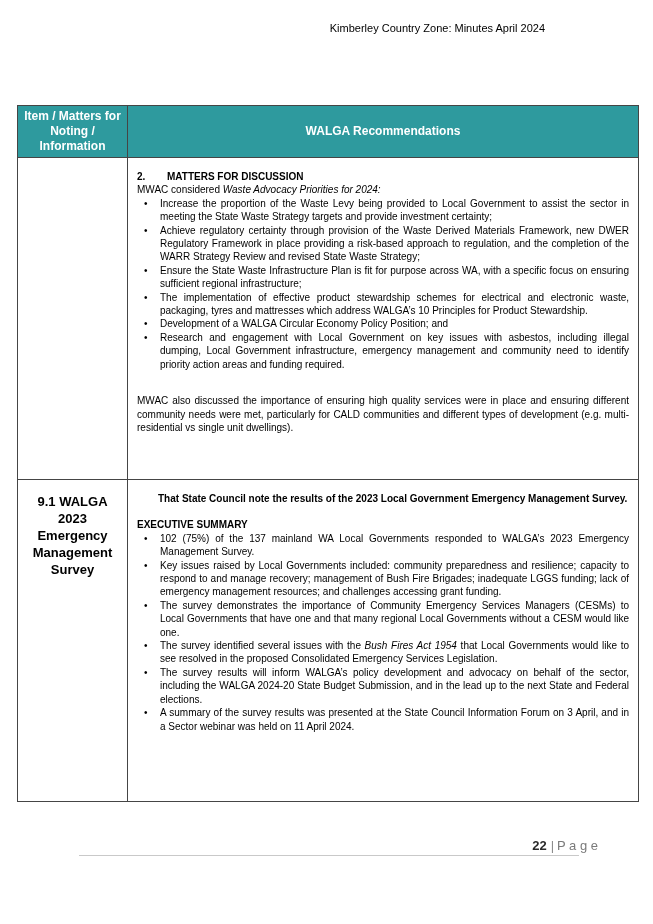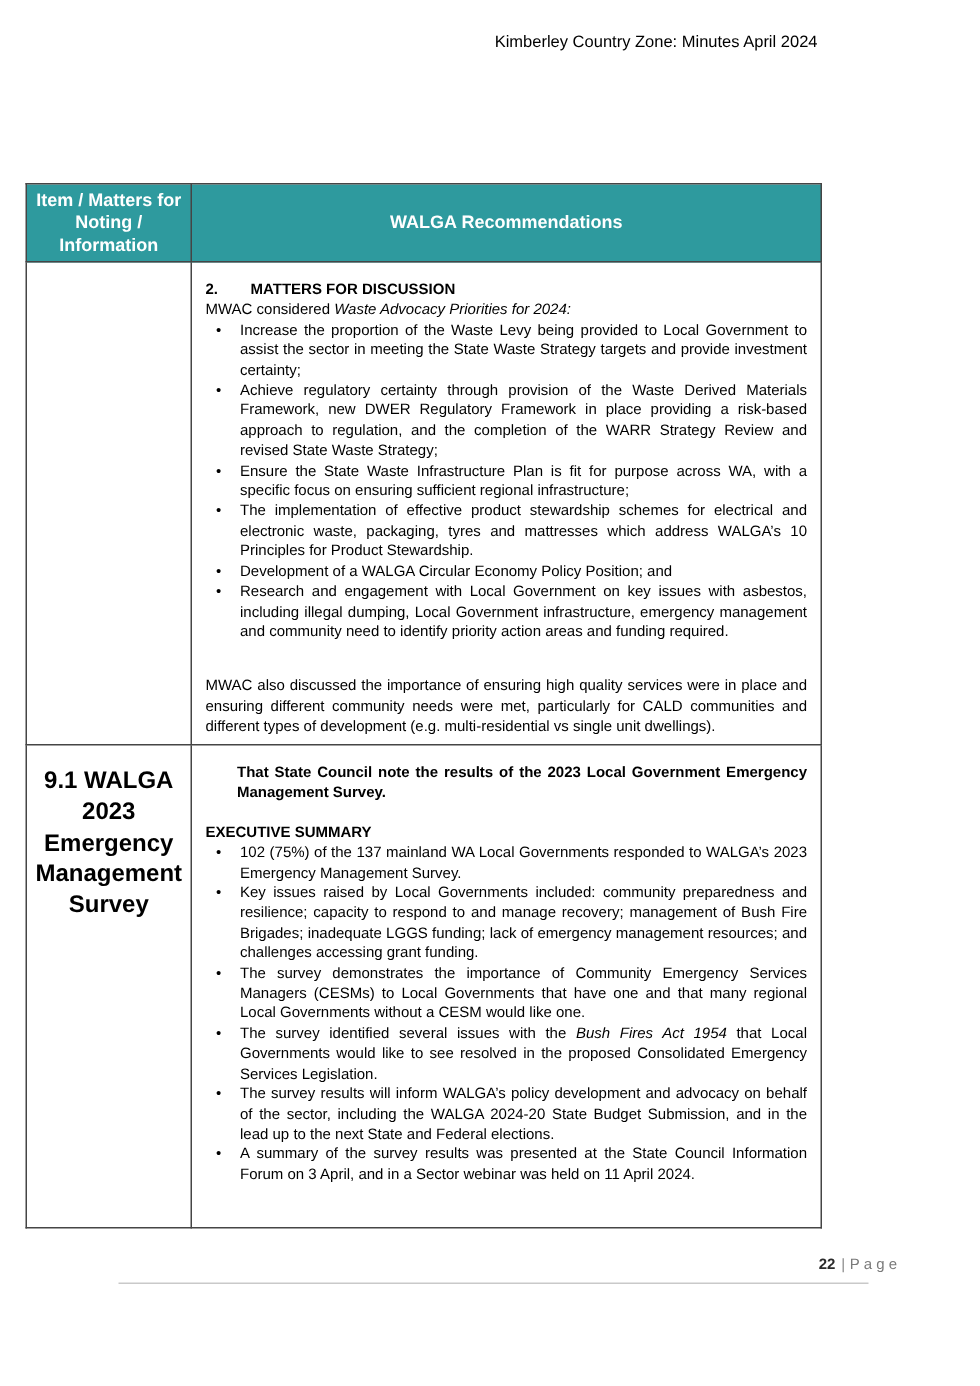--- a/index.html
+++ b/index.html
@@ -48,23 +48,23 @@
   }
   .logo-sub {
     font-size: 4.2px;
     color: #8a6a58;
     letter-spacing: .9px;
   }
 
   
   table.minutes {
     position: absolute;
-    top: 122px;
+    top: 105px;
     left: 17px;
-    width: 531px;
+    width: 622px;
     border-collapse: collapse;
     table-layout: fixed;
   }
   table.minutes th, table.minutes td {
     border: 1px solid #454545;
     vertical-align: top;
   }
   th.col-item { width: 110px; }
   table.minutes th {
     background: #2e9a9e;
@@ -74,21 +74,21 @@
     text-align: center;
     vertical-align: middle;
     height: 51px;
     padding: 3px 6px;
     line-height: 1.25;
   }
   tr.body-row { height: 322px; }
   td.item-cell {
     padding: 14px 4px 0 4px;
     text-align: center;
-    font-size: 16px;
+    font-size: 13px;
     font-weight: bold;
     line-height: 1.3;
   }
   td.content-cell {
     padding: 12px 9px 0 9px;
     font-size: 10px;
     line-height: 13.4px;
     text-align: justify;
   }
   .section-heading { font-weight: bold; }
@@ -109,21 +109,21 @@
   }
   .closing-para { margin-top: 23px; }
 
   
   .footer-text {
     position: absolute;
     top: 838px;
     left: 0;
     width: 598px;
     text-align: right;
-    font-size: 10px;
+    font-size: 13px;
   }
   .footer-text .page-num { font-weight: bold; color: #2b2b2b; }
   .footer-text .pipe { color: #8a8a8a; margin: 0 3px 0 4px; font-weight: normal; }
   .footer-text .page-word { color: #7a7a7a; }
   .footer-line {
     position: absolute;
     top: 855px;
     left: 79px;
     width: 500px;
     border-top: 1px solid #c9c9c9;

